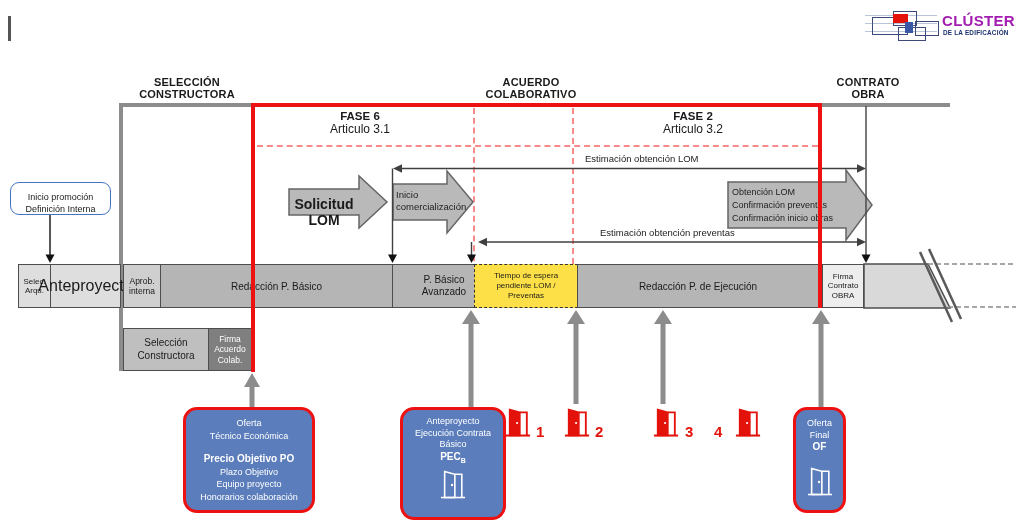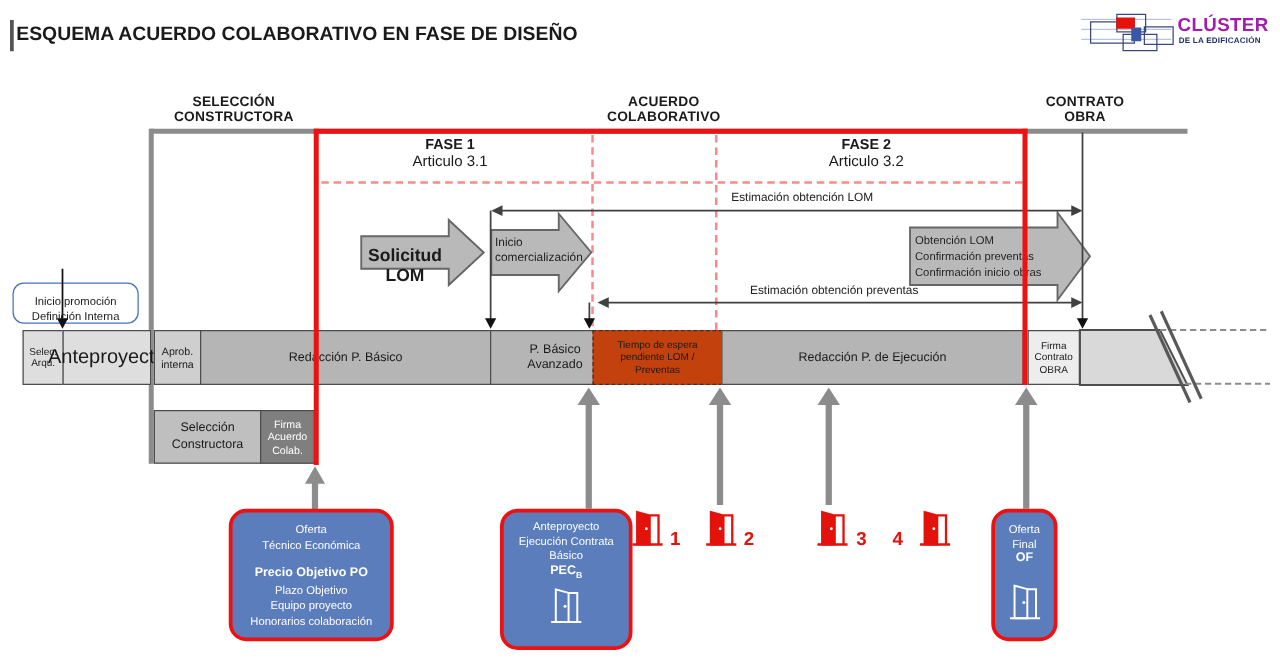--- a/index.html
+++ b/index.html
@@ -22,21 +22,20 @@
   .grayline{background:#8c8c8c;}
   .dashv{border-left:2px dashed #f98a8a;}
   .dashh{border-top:2px dashed #f98a8a;}
 </style>
 </head>
 <body>
 
 <div class="canvas">
 
   <div class="abs" style="left:8px;top:16px;width:2.5px;height:25px;background:#555;"></div>
-  <div class="abs" style="left:13px;top:19px;font-weight:bold;font-size:15.5px;">ESQUEMA ACUERDO COLABORATIVO EN FASE DE DISEÑO</div>
 
   <div class="abs" style="left:862px;top:6px;width:155px;height:40px;">
     <div class="abs" style="left:3px;top:9px;width:72px;height:1px;background:#b8c4d8;"></div>
     <div class="abs" style="left:3px;top:17px;width:72px;height:1px;background:#b8c4d8;"></div>
     <div class="abs" style="left:3px;top:25px;width:72px;height:1px;background:#b8c4d8;"></div>
     <div class="abs" style="left:10px;top:11px;width:34px;height:16px;border:1.3px solid #3b4a7a;"></div>
     <div class="abs" style="left:31px;top:5px;width:22px;height:13px;border:1.3px solid #3b4a7a;"></div>
     <div class="abs" style="left:53px;top:15px;width:22px;height:13px;border:1.3px solid #3b4a7a;"></div>
     <div class="abs" style="left:36px;top:21px;width:26px;height:12px;border:1.3px solid #3b4a7a;"></div>
     <div class="abs" style="left:31px;top:8px;width:15px;height:9px;background:#e3120b;"></div>
@@ -49,44 +48,44 @@
 CONSTRUCTORA</div>
   <div class="abs hdr" style="left:531px;top:76px;">ACUERDO
 COLABORATIVO</div>
   <div class="abs hdr" style="left:868px;top:76px;">CONTRATO
 OBRA</div>
 
   <div class="abs grayline" style="left:120px;top:103px;width:830px;height:3.5px;"></div>
   <div class="abs grayline" style="left:119px;top:103px;width:4px;height:268px;"></div>
 
   <div class="abs fase" style="left:360px;top:110px;">
-    <div class="f1">FASE 1</div>
+    <div class="f1">FASE 6</div>
     <div class="f2">Articulo 3.1</div>
   </div>
   <div class="abs fase" style="left:693px;top:110px;">
     <div class="f1">FASE 2</div>
     <div class="f2">Articulo 3.2</div>
   </div>
 
   <div class="abs dashh" style="left:257px;top:145px;width:561px;height:0;"></div>
   <div class="abs dashv" style="left:473px;top:108px;width:0;height:153px;"></div>
   <div class="abs dashv" style="left:572px;top:108px;width:0;height:156px;"></div>
 
-  <div class="abs pre ctr" style="left:10px;top:182px;width:101px;height:33px;box-sizing:border-box;border:1.5px solid #4472c4;border-radius:9px;font-size:9px;line-height:12px;padding-top:8px;background:#fff;margin-top:44px;">Inicio promoción
+  <div class="abs pre ctr" style="left:10px;top:182px;width:101px;height:33px;box-sizing:border-box;border:1.5px solid #4472c4;border-radius:9px;font-size:9px;line-height:12px;padding-top:8px;background:#fff;">Inicio promoción
 Definición Interna</div>
 
   <div class="abs seg pre" style="left:18px;top:264px;width:33px;height:44px;background:#dedede;font-size:8px;line-height:9.5px;">Selec.
 Arqu.</div>
   <div class="abs seg" style="left:50px;top:264px;width:71px;height:44px;background:#dedede;font-size:16px;">Anteproyecto</div>
   <div class="abs seg pre" style="left:123px;top:264px;width:38px;height:44px;background:#cfcfcf;font-size:8.5px;line-height:10px;">Aprob.
 interna</div>
   <div class="abs seg" style="left:160px;top:264px;width:233px;height:44px;background:#b5b5b5;font-size:10px;">Redacción P. Básico</div>
   <div class="abs seg pre" style="left:392px;top:264px;width:104px;height:44px;background:#b5b5b5;font-size:10px;line-height:12px;">P. Básico
 Avanzado</div>
-  <div class="abs seg pre" style="left:474px;top:264px;width:104px;height:44px;background:#c2410c;border:1.5px dashed #333;font-size:8px;line-height:10px;">Tiempo de espera
+  <div class="abs seg pre" style="left:474px;top:264px;width:104px;height:44px;background:#fde047;border:1.5px dashed #333;font-size:8px;line-height:10px;">Tiempo de espera
 pendiente LOM /
 Preventas</div>
   <div class="abs seg" style="left:577px;top:264px;width:242px;height:44px;background:#b5b5b5;font-size:10px;">Redacción P. de Ejecución</div>
   <div class="abs seg pre" style="left:822px;top:264px;width:42px;height:44px;background:#ededed;font-size:8px;line-height:9.5px;">Firma
 Contrato
 OBRA</div>
 
   <div class="abs" style="left:868px;top:279px;font-size:10px;">Construcción</div>
 
   <div class="abs seg pre" style="left:123px;top:328px;width:86px;height:43px;background:#bfbfbf;font-size:10px;line-height:12.5px;">Selección

